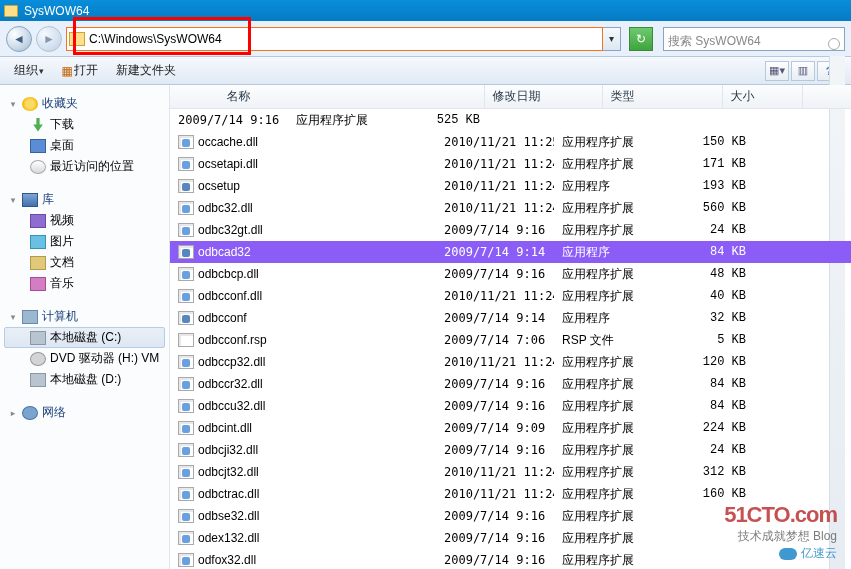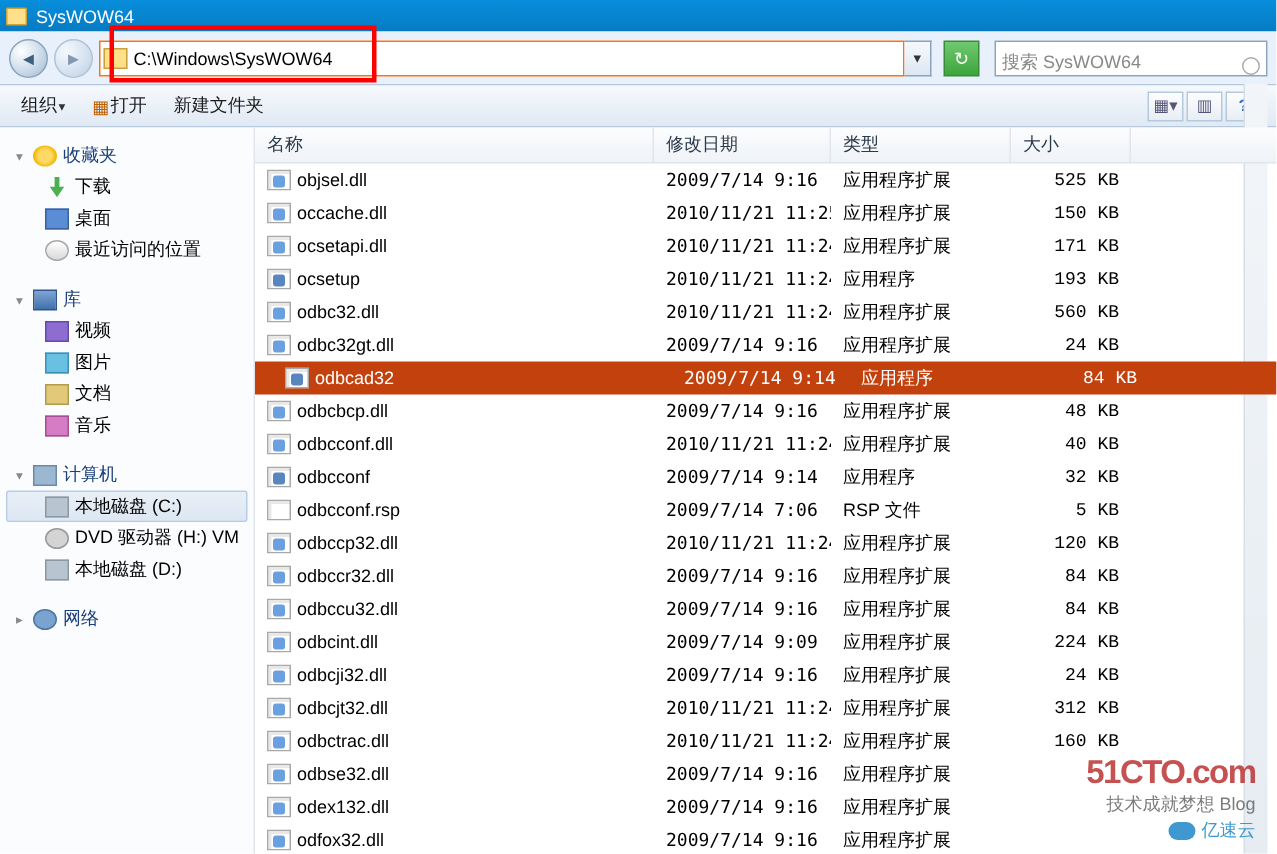--- a/index.html
+++ b/index.html
@@ -46,30 +46,30 @@
 .ico-vid { background: #8e6dd0; border: 1px solid #6948aa; }
 .ico-pic { background: #6ac0e2; border: 1px solid #3b91b3; }
 .ico-doc { background: #e2c97a; border: 1px solid #b39a4d; }
 .ico-music { background: #d47cc4; border: 1px solid #a64d96; }
 .ico-computer { background: #9bb7d1; border: 1px solid #6a8aa8; }
 .ico-drive { background: #b8c4cf; border: 1px solid #8a98a6; }
 .ico-dvd { background: #d4d4d4; border-radius: 50%; border: 1px solid #999; }
 .ico-network { background: #7aa3d0; border-radius: 50%; border: 1px solid #4d76a3; }
 
 .filelist { flex: 1; display: flex; flex-direction: column; overflow: visible; position: relative; }
-.columns { display: flex; height: 24px; border-bottom: 1px solid #e0e6ec; background: linear-gradient(#fcfdfe,#eff3f7); font-size: 12px; color: #2a3a4a; }
+.columns { display: flex; height: 24px; border-bottom: 1px solid #e0e6ec; background: linear-gradient(#fcfdfe,#eff3f7); font-size: 12px; color: #2a3a4a; justify-content: center; }
 .columns .col { padding: 4px 8px; border-right: 1px solid #e0e6ec; display: flex; align-items: center; }
 .col-name { width: 266px; }
 .col-date { width: 118px; }
 .col-type { width: 120px; }
 .col-size { width: 80px; text-align: right; justify-content: flex-start; }
 
 .rows { flex: 1; }
 .row { display: flex; height: 22px; align-items: center; font-size: 12px; color: #000; }
-.row.sel { background: #c2410c; color: #fff; padding-left: 12px; }
+.row.sel { background: #8b5cf6; color: #fff; }
 .row .c { padding: 0 8px; white-space: nowrap; overflow: hidden; }
 .row .c-name { width: 266px; display: flex; align-items: center; gap: 4px; }
 .row .c-date { width: 118px; font-family: "SimSun", monospace; }
 .row .c-type { width: 120px; }
 .row .c-size { width: 80px; text-align: right; font-family: Liberation Mono, monospace; }
 .file-ico { width: 16px; height: 14px; background: #fff; border: 1px solid #a9a9a9; box-shadow: inset 2px 2px 0 #e8e8e8; position: relative; }
 .file-ico::after { content: ""; position: absolute; width: 8px; height: 8px; background: #6aa0e0; border-radius: 2px; left: 3px; top: 3px; }
 .file-ico.exe::after { background: #5a86c0; }
 .file-ico.rsp::after { background: #fff; }
 
@@ -204,24 +204,20 @@
 
   <div class="filelist">
     <div class="columns">
       <div class="col col-name">名称</div>
       <div class="col col-date">修改日期</div>
       <div class="col col-type">类型</div>
       <div class="col col-size">大小</div>
     </div>
     <div class="rows" id="rows">
         <div class="row">
-          <div class="c c-name">
-            <span class="file-ico dll"></span>
-            <span>objsel.dll</span>
-          </div>
           <div class="c c-date">2009/7/14 9:16</div>
           <div class="c c-type">应用程序扩展</div>
           <div class="c c-size">525 KB</div>
         </div>
         <div class="row">
           <div class="c c-name">
             <span class="file-ico dll"></span>
             <span>occache.dll</span>
           </div>
           <div class="c c-date">2010/11/21 11:25</div>

